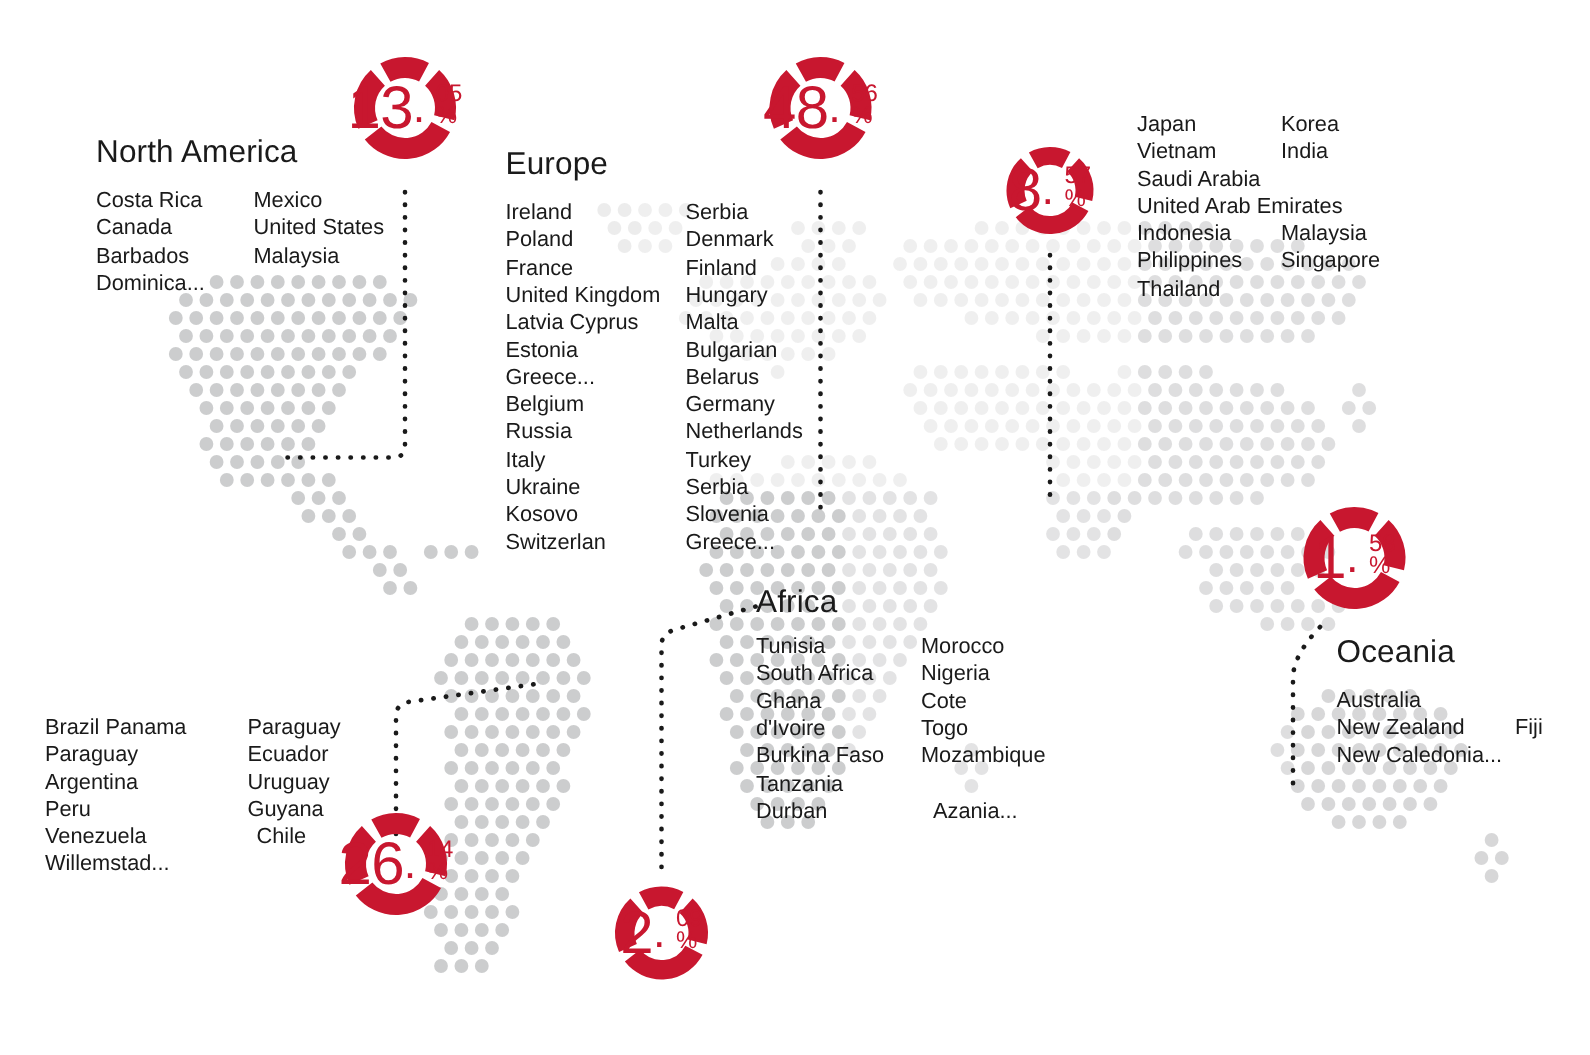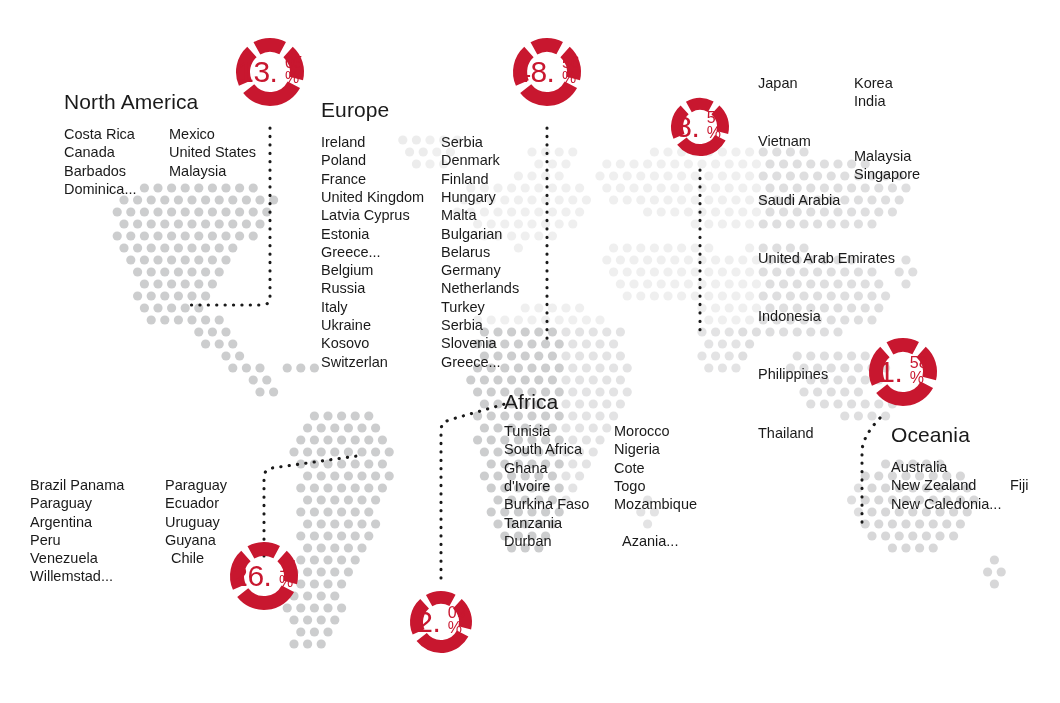--- a/index.html
+++ b/index.html
@@ -72,21 +72,21 @@
     pointer-events: none;
   }
   .dl-inner {
     display: flex;
     flex-direction: row;
     align-items: flex-start;
     color: #C8172F;
     line-height: 1;
   }
   .dl-int {
-    font-size: 30px;
+    font-size: 40px;
     line-height: 30px;
     letter-spacing: -0.5px;
   }
   .dl-right {
     display: flex;
     flex-direction: column;
     align-items: flex-start;
     margin-left: 7px;
     margin-top: -2px;
     text-align: right;
@@ -1034,21 +1034,21 @@
         <span class="country">Dominica...</span>
       </div>
       <div class="region-col">
         <span class="country">Mexico</span>
         <span class="country">United States</span>
         <span class="country">Malaysia</span>
       </div>
     </div>
   </div>
 
-  <div class="region-block" style="left:321px; top:98px;">
+  <div class="region-block" style="left:337px; top:98px;">
     <div class="region-title">Europe</div>
     <div class="region-cols">
       <div class="region-col" style="width:120px;">
         <span class="country">Ireland</span>
         <span class="country">Poland</span>
         <span class="country">France</span>
         <span class="country">United Kingdom</span>
         <span class="country">Latvia Cyprus</span>
         <span class="country">Estonia</span>
         <span class="country">Greece...</span>
@@ -1072,21 +1072,21 @@
         <span class="country">Turkey</span>
         <span class="country">Serbia</span>
         <span class="country">Slovenia</span>
         <span class="country">Greece...</span>
       </div>
     </div>
   </div>
 
   <div class="region-block" style="left:758px; top:74px;">
     <div class="region-cols">
-      <div class="region-col" style="width:96px;gap:40px;">
+      <div class="region-col" style="width:96px;">
         <span class="country">Japan</span>
         <span class="country">Vietnam</span>
         <span class="country">Saudi Arabia</span>
         <span class="country">United Arab Emirates</span>
         <span class="country">Indonesia</span>
         <span class="country">Philippines</span>
         <span class="country">Thailand</span>
       </div>
       <div class="region-col">
         <span class="country">Korea</span>

